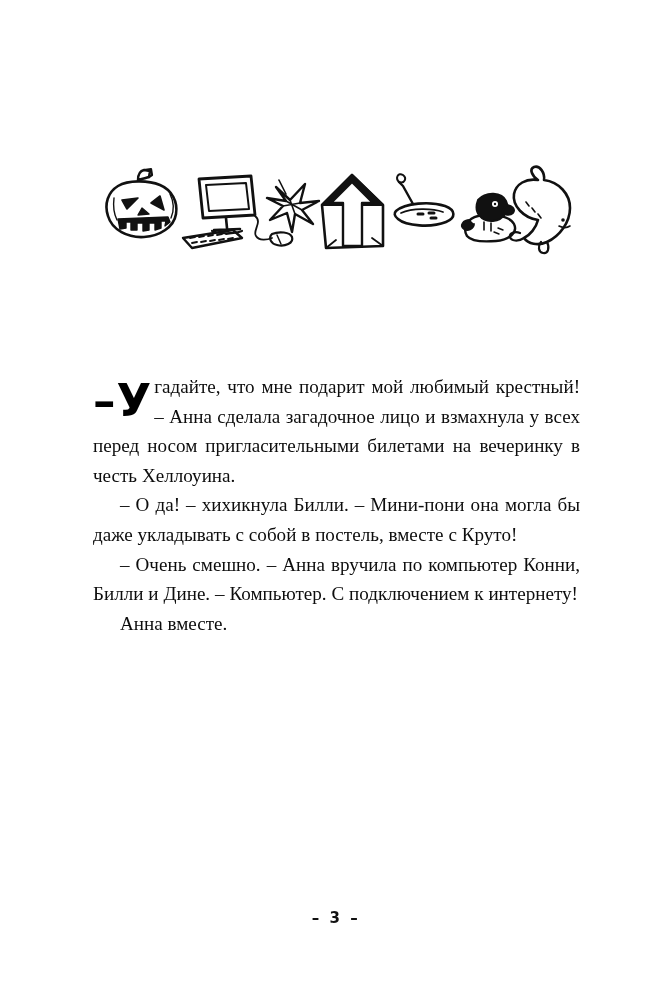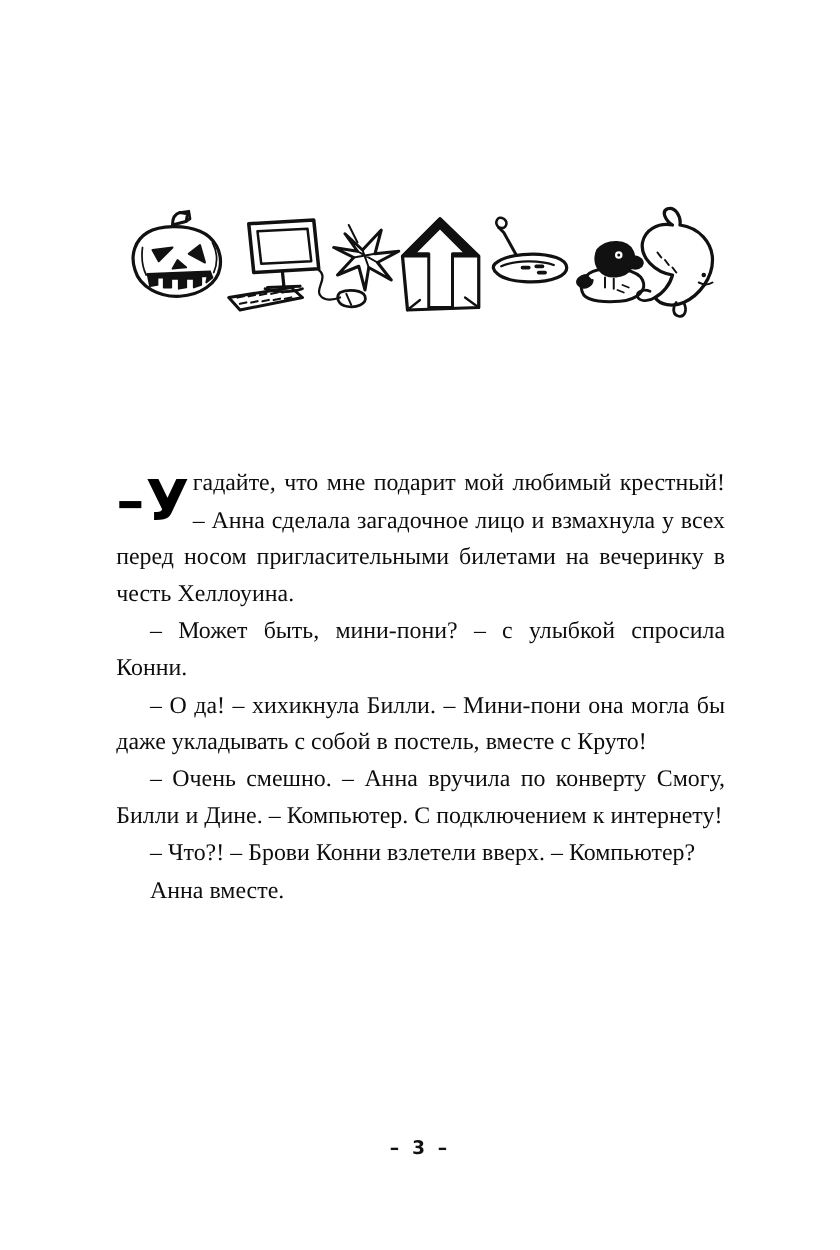--- a/index.html
+++ b/index.html
@@ -173,23 +173,21 @@
         </g>
 
       </g>
     </svg>
   </div>
 
   <div class="body-text">
 
     <p class="first"><span class="dropcap"><span>–</span><span>У</span></span><span>гадайте, что мне подарит мой любимый крестный! – Анна сделала загадочное лицо и взмахнула у всех перед носом пригласительными билетами на вечеринку в честь Хеллоуина.</span></p>
 
-    <p>– Может быть, мини-пони? – с улыбкой спросила Конни.</p>
     <p>– О да! – хихикнула Билли. – Мини-пони она могла бы даже укладывать с собой в постель, вместе с Круто!</p>
-    <p>– Очень смешно. – Анна вручила по конверту Смогу, Билли и Дине. – Компьютер. С подключением к интернету!</p>
-    <p>– Что?! – Брови Конни взлетели вверх. – Компьютер?</p>
+    <p>– Очень смешно. – Анна вручила по компьютер Конни, Билли и Дине. – Компьютер. С подключением к интернету!</p>
     <p>Анна вместе.</p>
 
   </div>
 
   <div class="folio">– 3 –</div>
 
 </div>
 
 </body></html>

